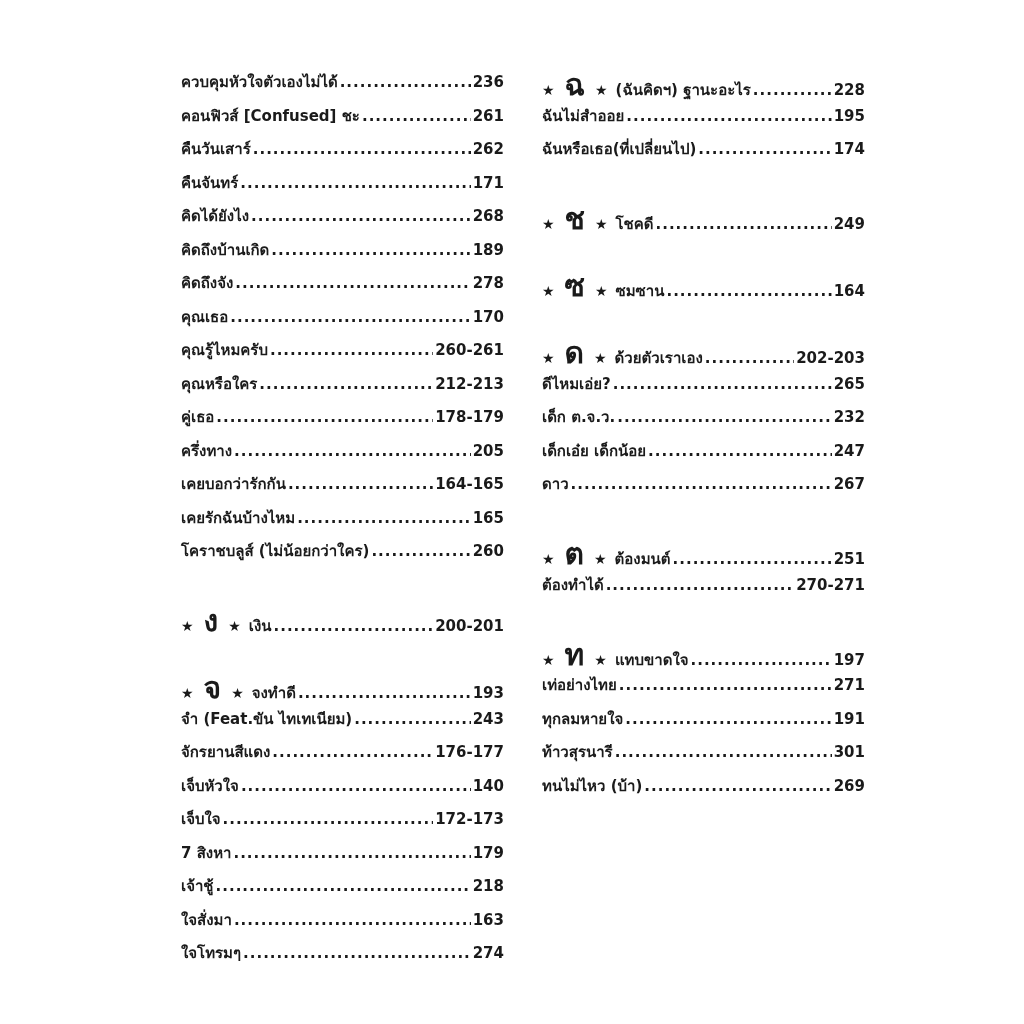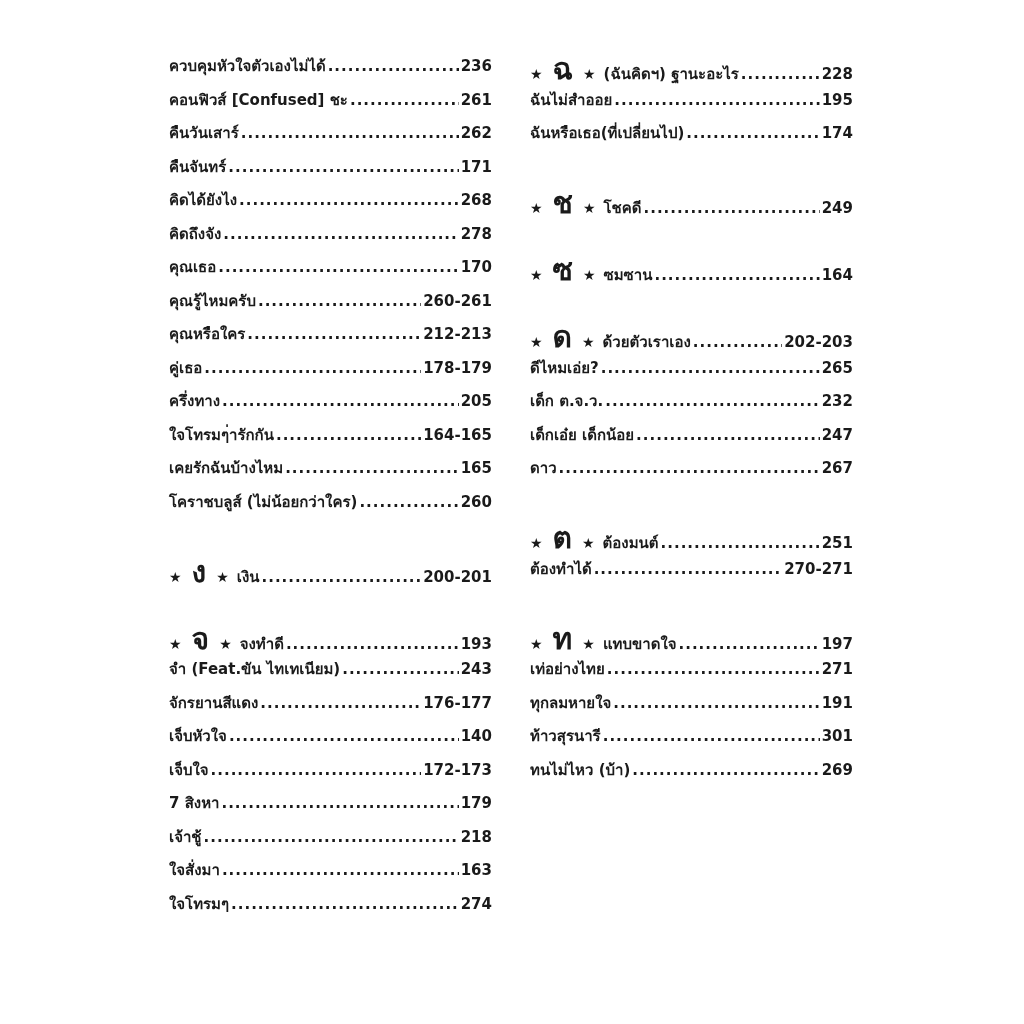--- a/index.html
+++ b/index.html
@@ -1,18 +1,18 @@
 <!DOCTYPE html>
 <html><head>
 <meta charset="utf-8">
 <style>
   html, body { margin:0; padding:0; background:#ffffff; }
   body { width:1024px; height:1024px; position:relative; overflow:hidden;
          font-family:"DejaVu Sans","Liberation Sans",sans-serif; color:#1a1a1a; }
-  .col { position:absolute; top:54px; width:323px; }
+  .col { position:absolute; top:70px; width:323px;margin-left:12px; }
   #col-left { left:169px; }
   #col-right { left:530px; }
   .row { display:flex; align-items:baseline; height:33.5px; font-size:15px; font-weight:bold; white-space:nowrap; }
   .row .title { flex:0 0 auto; }
   .row .dots { flex:1 1 auto; overflow:hidden; margin:0 2px; color:#1a1a1a; letter-spacing:1px; }
   .row .dots::before { content:"................................................................................................................................"; }
   .row .page { flex:0 0 auto; }
   .row.head { height:33.5px; }
   .star { font-size:14px; margin-right:10px; }
   .star2 { font-size:14px; margin:0 8px 0 10px; }
@@ -42,20 +42,25 @@
       <span class="title">คืนจันทร์</span>
       <span class="dots"></span>
       <span class="page">171</span>
     </div>
     <div class="row">
       <span class="title">คิดได้ยังไง</span>
       <span class="dots"></span>
       <span class="page">268</span>
     </div>
     <div class="row">
+      <span class="title">คิดถึงบ้านเกิด</span>
+      <span class="dots"></span>
+      <span class="page">189</span>
+    </div>
+    <div class="row">
       <span class="title">คิดถึงจัง</span>
       <span class="dots"></span>
       <span class="page">278</span>
     </div>
     <div class="row">
       <span class="title">คุณเธอ</span>
       <span class="dots"></span>
       <span class="page">170</span>
     </div>
     <div class="row">
@@ -72,21 +77,21 @@
       <span class="title">คู่เธอ</span>
       <span class="dots"></span>
       <span class="page">178-179</span>
     </div>
     <div class="row">
       <span class="title">ครึ่งทาง</span>
       <span class="dots"></span>
       <span class="page">205</span>
     </div>
     <div class="row">
-      <span class="title">ใจโทรมๆ่ารักกัน</span>
+      <span class="title">เคยบอกว่ารักกัน</span>
       <span class="dots"></span>
       <span class="page">164-165</span>
     </div>
     <div class="row">
       <span class="title">เคยรักฉันบ้างไหม</span>
       <span class="dots"></span>
       <span class="page">165</span>
     </div>
     <div class="row">
       <span class="title">โคราชบลูส์ (ไม่น้อยกว่าใคร)</span>

